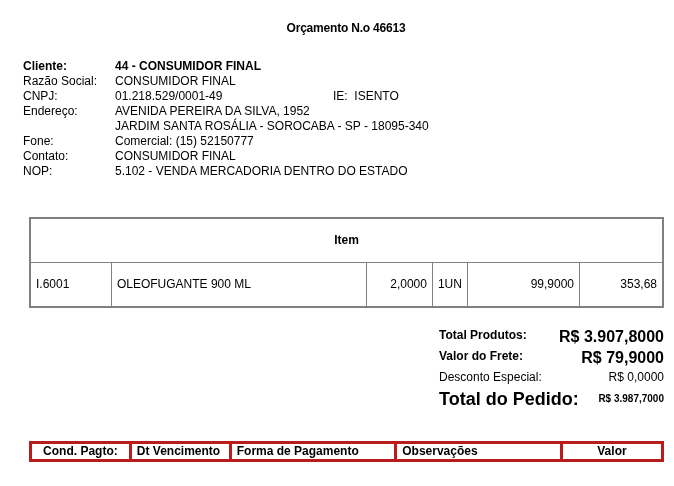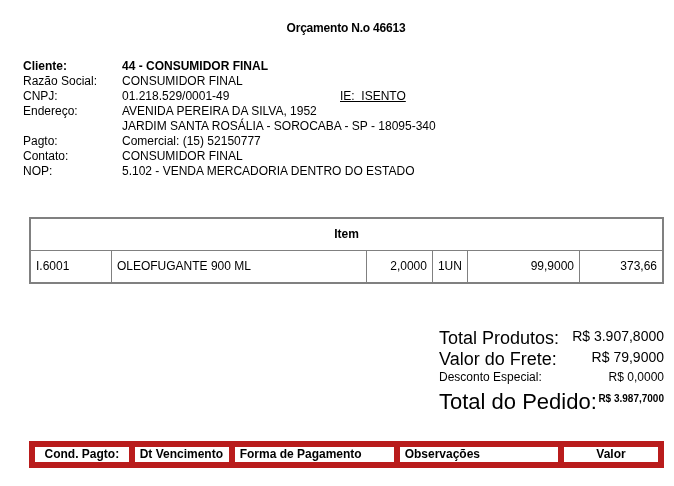--- a/index.html
+++ b/index.html
@@ -8,48 +8,48 @@
       font-family: "Liberation Sans", "DejaVu Sans", sans-serif;
       font-size: 12px; color: #000;
     }
     .title {
       position: absolute; left: 0; top: 21px; width: 692px; text-align: center;
       font-weight: bold; font-size: 12px; letter-spacing: -0.2px;
     }
     .info { position: absolute; left: 23px; top: 59px; }
     .info-row { height: 15px; line-height: 15px; position: relative; white-space: nowrap; }
     .info-label { position: absolute; left: 0; text-align: center; }
-    .info-value { position: absolute; left: 99px; }
+    .info-value { position: absolute; left: 92px; }
     .info-row.bold { font-weight: bold; }
-    .ie { position: absolute; left: 218px; text-decoration: underline; }
+    .ie { position: absolute; left: 218px; }
 
     table { border-collapse: collapse; position: absolute; }
     table.items { left: 29px; top: 217px; width: 635px; border: 2px solid #808080; }
     table.items td, table.items th {
-      border: 1px solid #808080; padding: 8px 5px; height: 15px; line-height: 15px;
+      border: 1px solid #808080; padding: 14px 5px; height: 15px; line-height: 15px;
       font-size: 12px; white-space: nowrap;
     }
     table.items th { font-weight: bold; }
     .l { text-align: left; }
     .r { text-align: right; }
     .c { text-align: center; }
     td.desc div { line-height: 15px; }
 
     .totals { position: absolute; left: 439px; top: 328px; width: 225px; }
     .tot-row { position: relative; white-space: nowrap; }
     .tot-row .tl { position: absolute; left: 0; }
     .tot-row .tv { position: absolute; right: 0; }
-    .tot-row.bold .tl { font-weight: normal; font-size: 18px; }
-    .tot-row.bold .tv { font-weight: normal; font-size: 14px; }
-    .tot-row.big .tl { font-weight: normal; font-size: 22px; }
+    .tot-row.bold .tl { font-weight: bold; font-size: 12px; }
+    .tot-row.bold .tv { font-weight: bold; font-size: 16px; }
+    .tot-row.big .tl { font-weight: bold; font-size: 18px; }
     .tot-row.big .tv { font-weight: bold; font-size: 10px; top: 4px; }
 
     table.pay { left: 29px; top: 441px; width: 635px; border: 2px solid #808080; }
     table.pay td, table.pay th {
-      border: 6px solid #b91c1c; padding: 0 5px; height: 15px; line-height: 15px;
+      border: 3px solid #b91c1c; padding: 0 5px; height: 15px; line-height: 15px;
       font-size: 12px; white-space: nowrap;
     }
     table.pay th { font-weight: bold; }
   </style>
 </head>
 <body>
 
 <div class="title">Orçamento N.o 46613</div>
 
 <div class="info">
@@ -69,21 +69,21 @@
     </span>
   </div>
   <div class="info-row">
     <span class="info-label">Endereço:</span>
     <span class="info-value">AVENIDA PEREIRA DA SILVA, 1952</span>
   </div>
   <div class="info-row">
     <span class="info-value">JARDIM SANTA ROSÁLIA - SOROCABA - SP - 18095-340</span>
   </div>
   <div class="info-row">
-    <span class="info-label">Pagto:</span>
+    <span class="info-label">Fone:</span>
     <span class="info-value">Comercial: (15) 52150777</span>
   </div>
   <div class="info-row">
     <span class="info-label">Contato:</span>
     <span class="info-value">CONSUMIDOR FINAL</span>
   </div>
   <div class="info-row">
     <span class="info-label">NOP:</span>
     <span class="info-value">5.102 - VENDA MERCADORIA DENTRO DO ESTADO</span>
   </div>
@@ -101,21 +101,21 @@
   <tbody>
       <tr>
     <th colspan="6" class="c">Item</th>
   </tr>
   <tr>
     <td class="l">I.6001</td>
     <td class="l">OLEOFUGANTE 900 ML</td>
     <td class="r">2,0000</td>
     <td class="l">1UN</td>
     <td class="r">99,9000</td>
-    <td class="r">373,66</td>
+    <td class="r">353,68</td>
   </tr>
 </tbody>
   </table>
 
 <div class="totals">
   <div class="tot-row bold" style="top:0px">
     <span class="tl">Total Produtos:</span>
     <span class="tv">R$ 3.907,8000</span>
   </div>
   <div class="tot-row bold" style="top:21px; position:absolute; width:100%">

